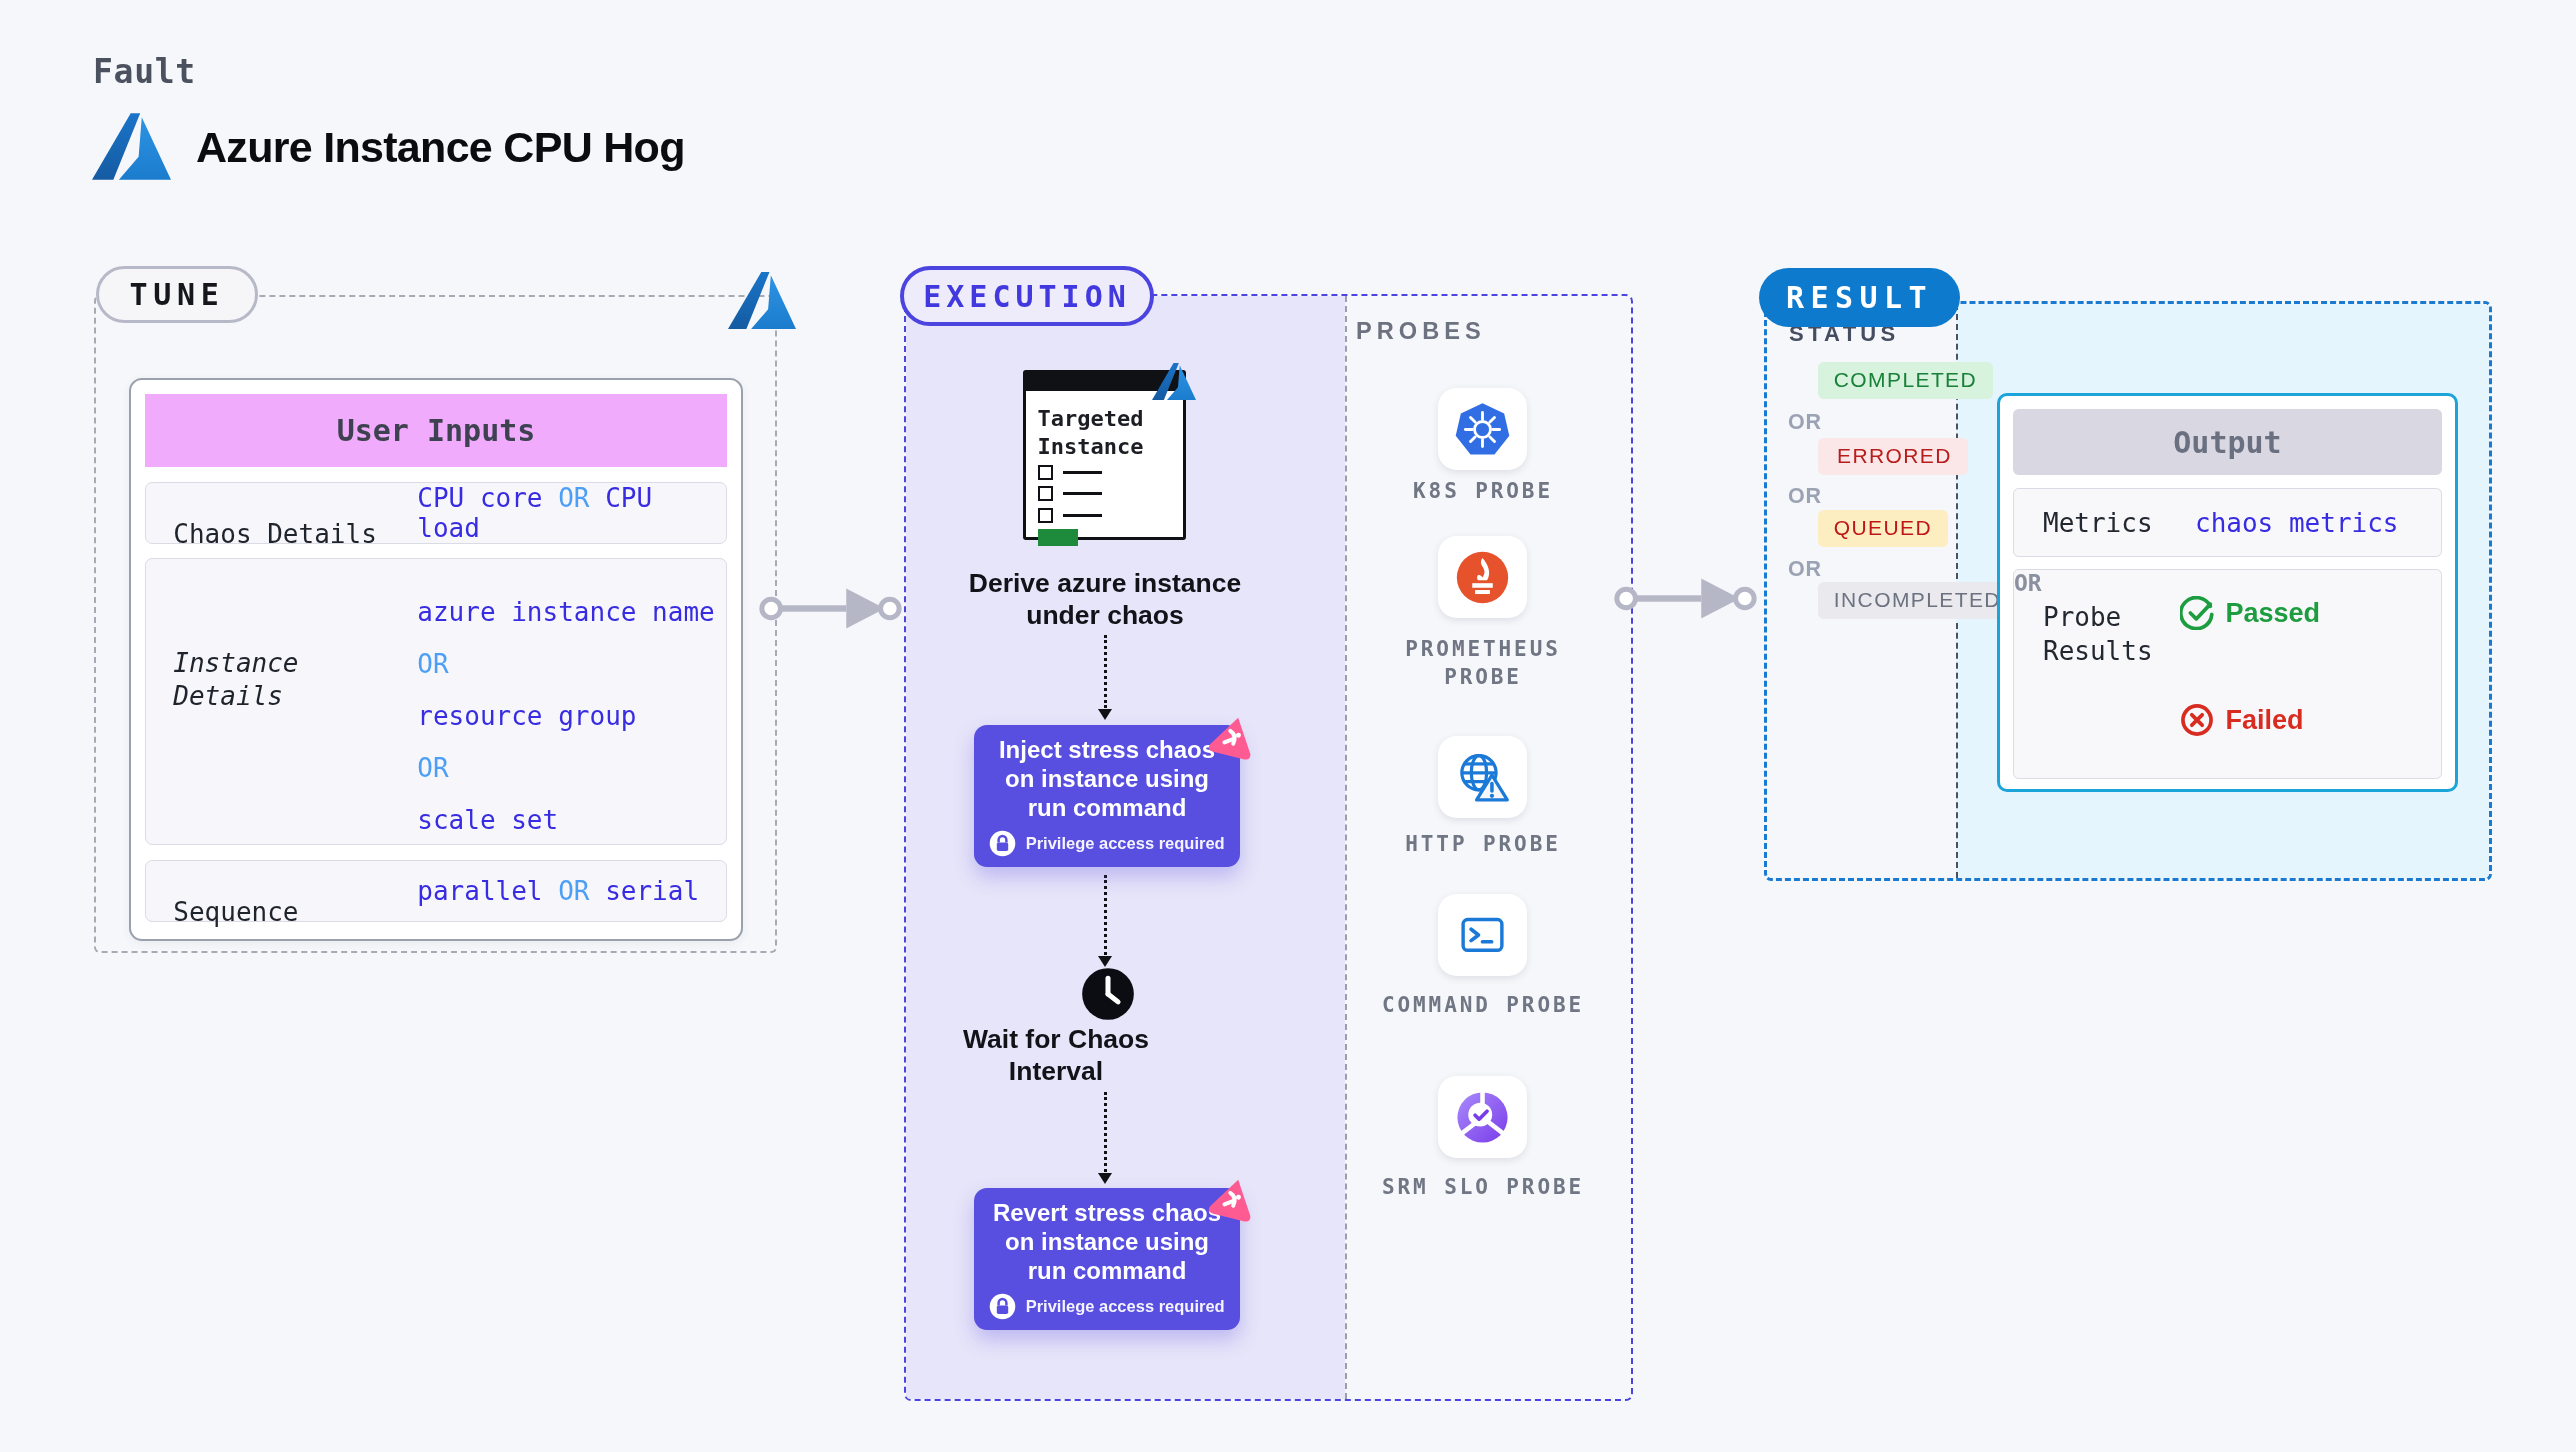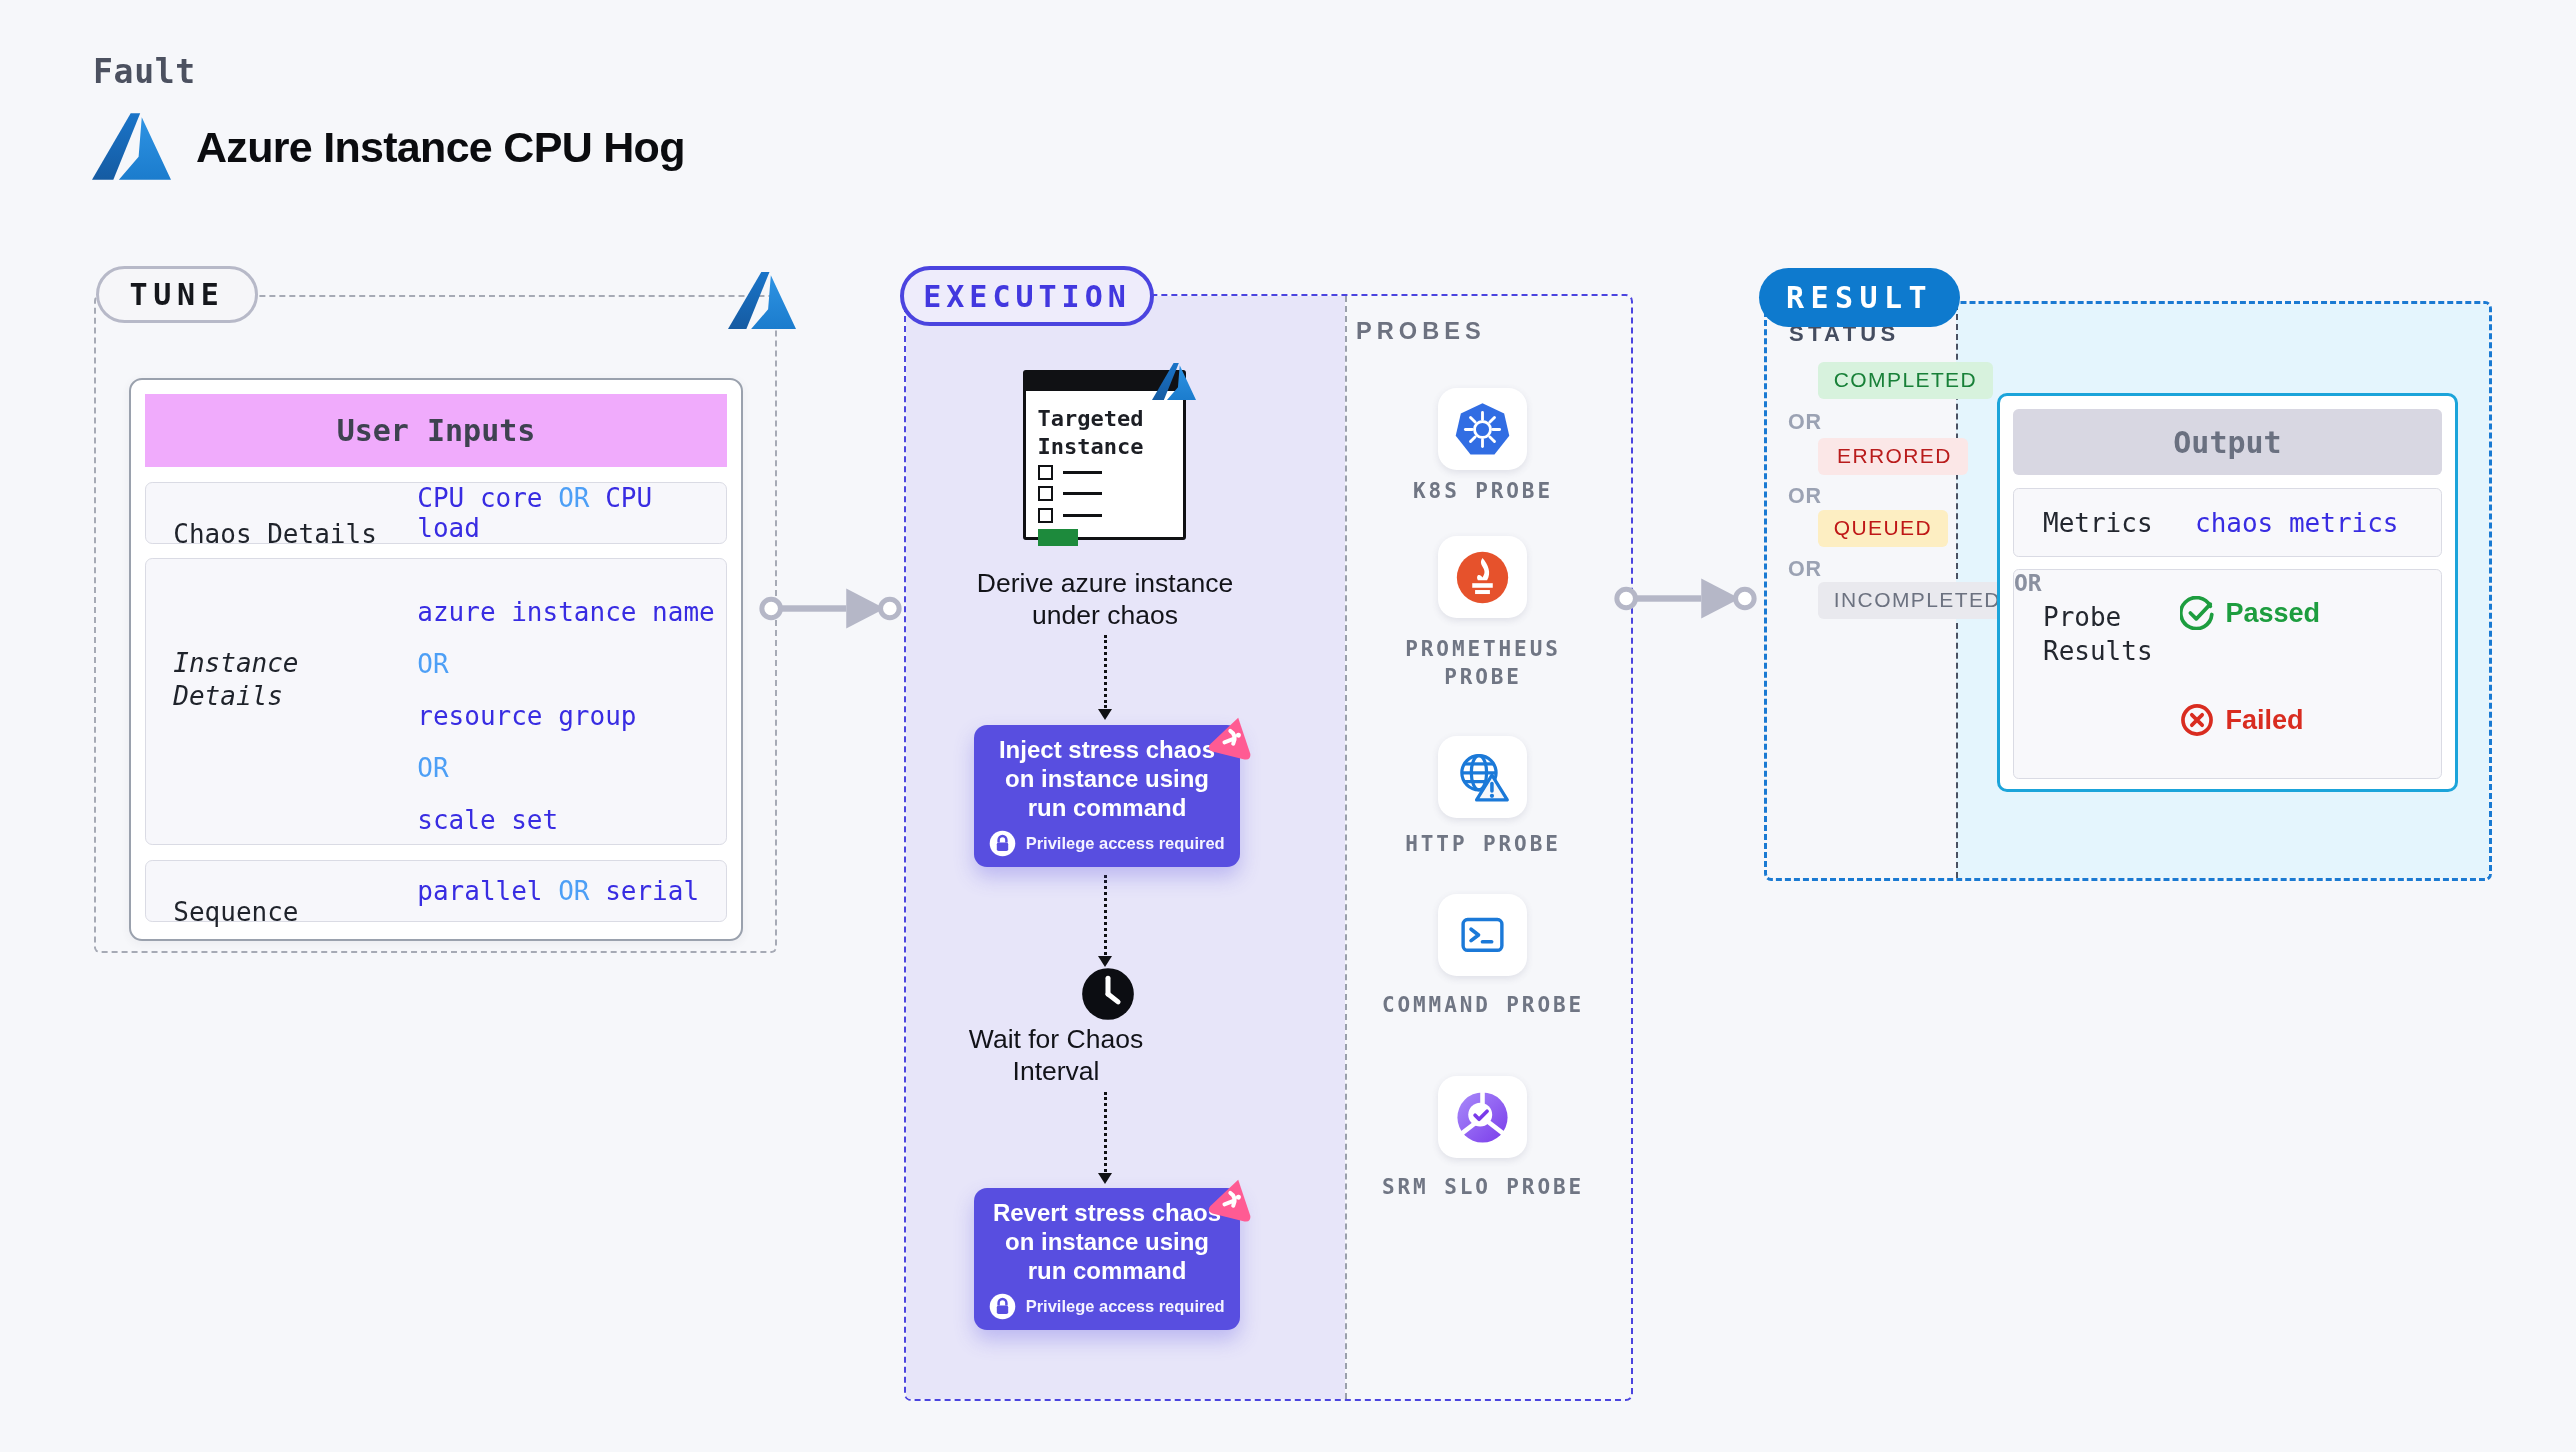--- a/index.html
+++ b/index.html
@@ -52,21 +52,21 @@
   .target-card { left:1023px; top:370px; width:163px; height:170px; background:#ffffff; border:3.6px solid #101114; border-radius:2.9px; z-index:5; }
   .target-bar { position:absolute; left:-0.7px; top:-0.7px; right:-0.7px; height:18.6px; background:#101114; }
   .target-title { position:absolute; left:11.5px; top:31.5px; font-family:"DejaVu Sans Mono",monospace; font-size:22px; font-weight:700; color:#1c1e24; line-height:28px; }
   .t-rows { position:absolute; left:11.5px; top:92px; }
   .t-row { display:flex; align-items:center; margin-bottom:6.4px; }
   .t-check { width:15px; height:15px; border:2.9px solid #101114; background:#fff; }
   .t-line { width:39px; height:2.9px; background:#101114; margin-left:10px; }
   .t-green { width:40px; height:16.5px; background:#1d8a3c; margin-top:2.9px; }
   .target-azure { left:1152px; top:362px; width:44px; height:39px; z-index:6; }
 
-  .step-label { text-align:center; font-size:26.5px; font-weight:400; color:#121319; line-height:32px; }
+  .step-label { text-align:center; font-size:26.5px; font-weight:700; color:#121319; line-height:32px; }
   .derive-label { left:951px; top:567px; width:308px; }
   .wait-label { left:938px; top:1023px; width:236px; }
 
   .dotted-arrow { border-left:3.6px dotted #101114; z-index:4; }
   .dotted-arrow::after { content:''; position:absolute; bottom:-11.5px; left:-8.6px;
     border-left:7.2px solid transparent; border-right:7.2px solid transparent; border-top:11.5px solid #101114; }
   .dotA { left:1104px; top:635px; height:73px; }
   .dotB { left:1104px; top:875px; height:80px; }
   .dotC { left:1104px; top:1092px; height:80px; }
 

